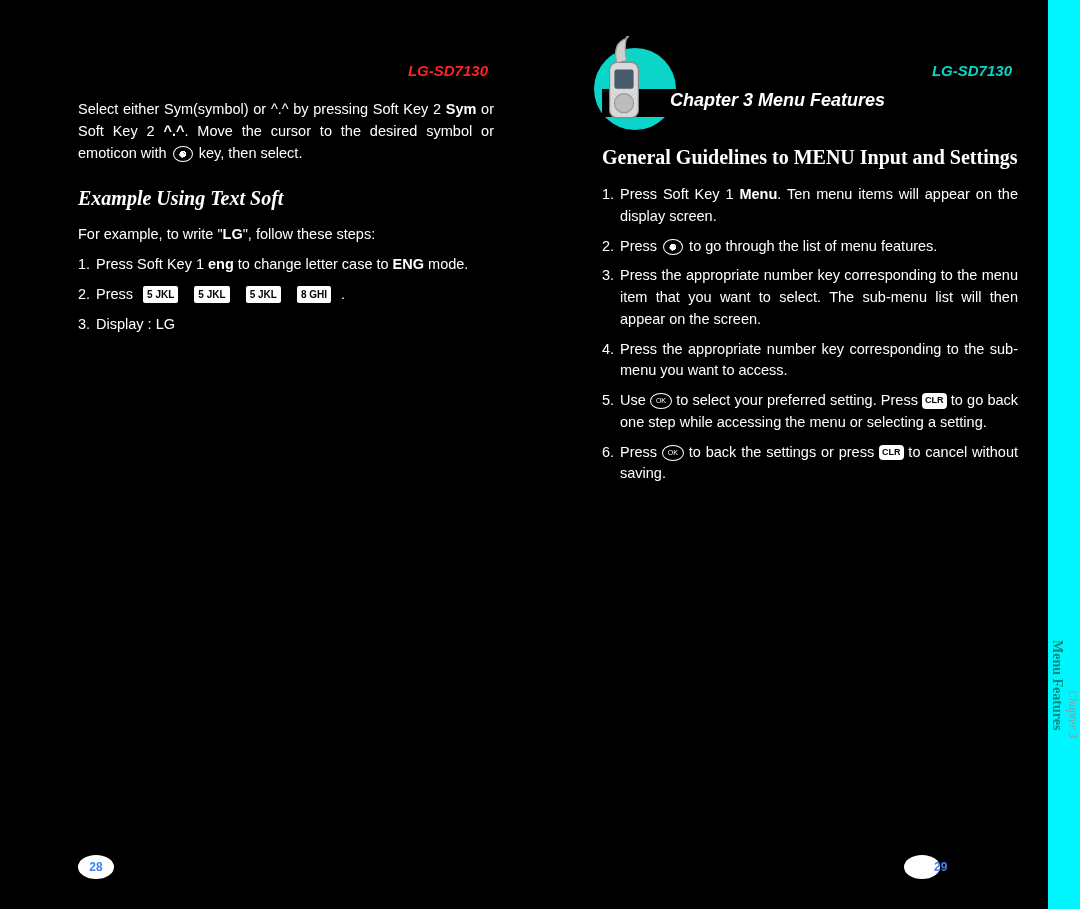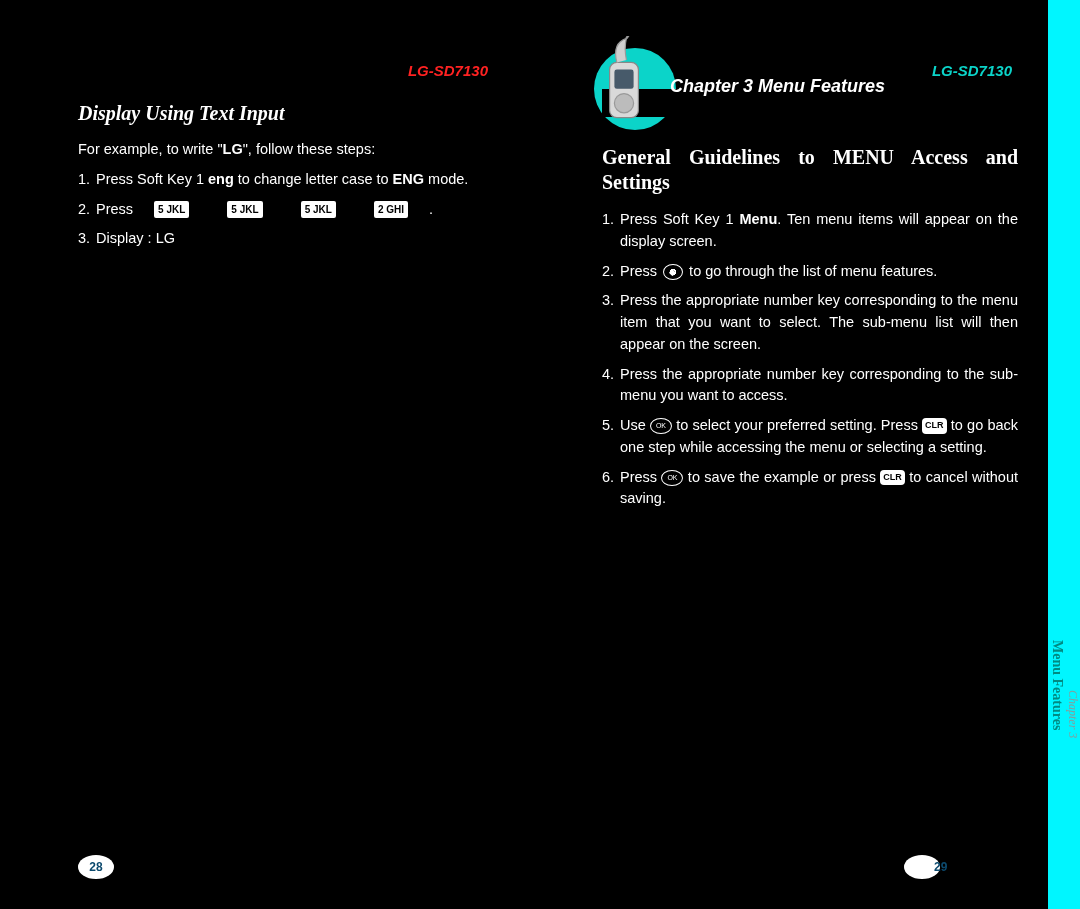--- a/index.html
+++ b/index.html
@@ -81,21 +81,21 @@
     font-size: 9px; color: #fff;
   }
 
   .key-chip {
     display: inline-block;
     background: #fff; color: #000;
     font-size: 10px; font-weight: bold;
     padding: 1px 4px;
     border-radius: 2px;
     vertical-align: middle;
-    margin: 0 17px;
+    margin: 0 6px;
   }
   .ok-chip {
     display: inline-block;
     width: 22px; height: 16px;
     border: 1px solid #fff;
     border-radius: 50%;
     font-size: 7px;
     text-align: center;
     line-height: 14px;
     vertical-align: middle;
@@ -113,21 +113,21 @@
     position: absolute;
     top: 89px;
     left: 602px;
     width: 345px;
     height: 28px;
     background: #000;
     z-index: 5;
   }
   .chapter-banner-text {
     position: absolute;
-    top: 76px;
+    top: 90px;
     left: 670px;
     font-family: Arial, sans-serif;
     font-style: italic;
     font-weight: bold;
     font-size: 18px;
     color: #fff;
     z-index: 7;
   }
   .teal-disc {
     position: absolute;
@@ -154,21 +154,21 @@
     text-align: justify;
     margin-top: 66px;
     margin-bottom: 14px;
   }
 
   .page-num {
     position: absolute;
     bottom: 30px;
     width: 36px; height: 24px;
     background: #fff;
-    color: #0c4a6e;
+    color: #3b82f6;
     border-radius: 50%;
     font-size: 12px;
     font-weight: bold;
     text-align: center;
     line-height: 24px;
   }
   .page-num-left { left: 78px; }
   .page-num-right { right: 108px; padding-left: 30px; }
 
   .cyan-tab {
@@ -196,56 +196,61 @@
   .tab-title { color: #008a82; font-weight: bold; display: block; }
 </style>
 </head>
 <body>
 
 <div class="spread">
 
   <div class="page page-left">
     <div class="device-tag-left">LG-SD7130</div>
 
-
-    <div class="sec-heading" style="margin-top:22px">Display Using Text Input</div>
+    <div class="body-text">
+      <p>
+        <span>Select either Sym(symbol) or ^.^ by pressing Soft Key 2 </span><b>Sym</b><span> or Soft Key 2 </span><b>^.^</b><span>. Move the cursor to the desired symbol or emoticon with </span><span class="nav-icon"></span><span> key, then select.</span>
+      </p>
+    </div>
+
+    <div class="sec-heading" style="margin-top:22px">Example Using Text Soft</div>
     <div class="body-text">
       <p style="margin-bottom:8px">
         <span>For example, to write "</span><b>LG</b><span>", follow these steps:</span>
       </p>
       <div class="list-row">
         <div class="list-num">1.</div>
         <div class="list-txt">
           <span>Press Soft Key 1 </span><b>eng</b><span> to change letter case to </span><b>ENG</b><span> mode.</span>
         </div>
       </div>
       <div class="list-row">
         <div class="list-num">2.</div>
         <div class="list-txt">
           <span>Press </span>
           <span class="key-chip">5 JKL</span>
           <span class="key-chip">5 JKL</span>
           <span class="key-chip">5 JKL</span>
-          <span class="key-chip">2 GHI</span>
+          <span class="key-chip">8 GHI</span>
           <span> .</span>
         </div>
       </div>
       <div class="list-row">
         <div class="list-num">3.</div>
         <div class="list-txt">Display : LG</div>
       </div>
     </div>
 
     <div class="page-num page-num-left">28</div>
   </div>
 
   <div class="page page-right">
     <div class="device-tag-right">LG-SD7130</div>
 
-    <div class="right-heading">General Guidelines to MENU Access and Settings</div>
+    <div class="right-heading">General Guidelines to MENU Input and Settings</div>
 
     <div class="body-text">
       <div class="list-row">
         <div class="list-num">1.</div>
         <div class="list-txt">
           <span>Press Soft Key 1 </span><b>Menu</b><span>. Ten menu items will appear on the display screen.</span>
         </div>
       </div>
       <div class="list-row">
         <div class="list-num">2.</div>
@@ -263,21 +268,21 @@
       </div>
       <div class="list-row">
         <div class="list-num">5.</div>
         <div class="list-txt">
           <span>Use </span><span class="ok-chip">OK</span><span> to select your preferred setting. Press </span><span class="clr-chip">CLR</span><span> to go back one step while accessing the menu or selecting a setting.</span>
         </div>
       </div>
       <div class="list-row">
         <div class="list-num">6.</div>
         <div class="list-txt">
-          <span>Press </span><span class="ok-chip">OK</span><span> to save the example or press </span><span class="clr-chip">CLR</span><span> to cancel without saving.</span>
+          <span>Press </span><span class="ok-chip">OK</span><span> to back the settings or press </span><span class="clr-chip">CLR</span><span> to cancel without saving.</span>
         </div>
       </div>
     </div>
 
     <div class="page-num page-num-right">29</div>
   </div>
 </div>
 
 <div class="teal-disc"></div>
 <svg class="phone-illus" viewBox="0 0 40 80">

